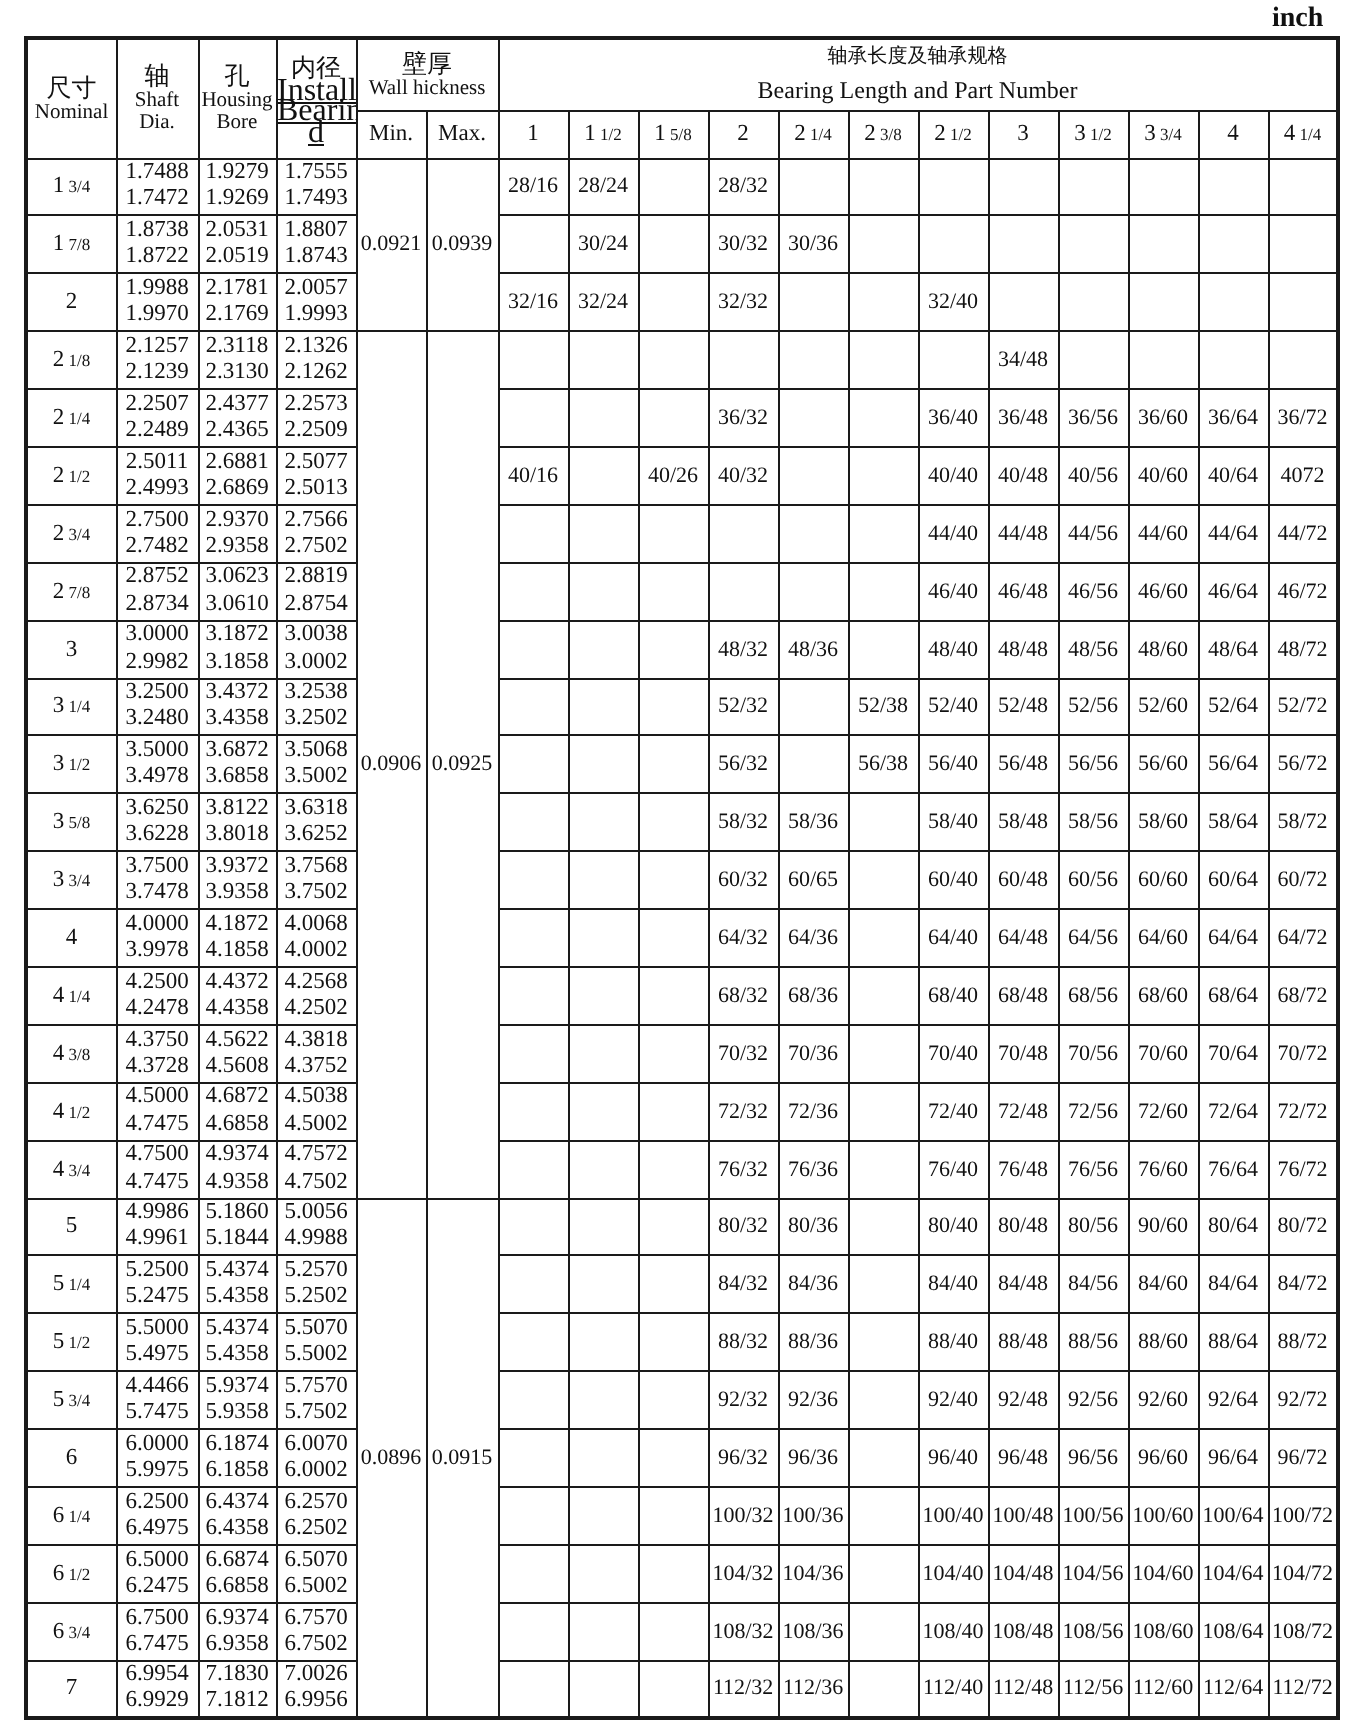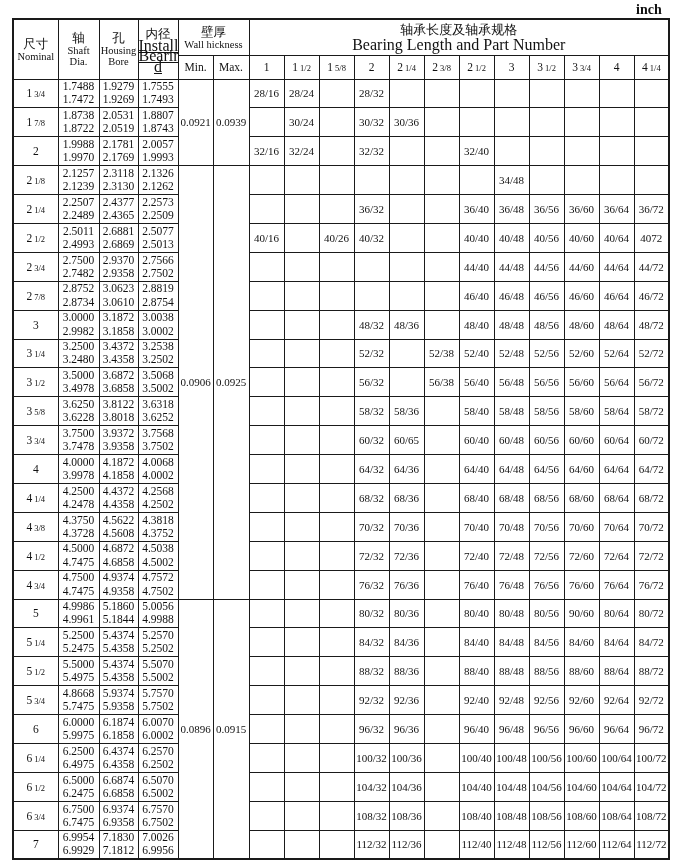--- a/index.html
+++ b/index.html
@@ -13,22 +13,22 @@
                border:2px solid #1a1a1a; }
   th, td { border:1px solid #1a1a1a; padding:0; margin:0; text-align:center;
            vertical-align:middle; font-weight:normal; overflow:hidden;
            white-space:nowrap; }
 
   thead tr.group-row { height:36px; }
   thead tr.sub-row { height:24px; }
   .zh  { font-size:12.5px; line-height:14px; }
   .en  { font-size:10.5px; line-height:11.5px; }
   .en-sm { font-size:16px; line-height:10.5px;text-decoration:underline; }
-  .grp-zh { font-size:13px; line-height:16px; }
-  .grp-en { font-size:16px; line-height:14px; }
+  .grp-zh { font-size:10px; line-height:16px;font-family:Liberation Mono, monospace; }
+  .grp-en { font-size:12px; line-height:14px; }
   .minmax { font-size:11.5px; }
   .len-h { font-size:11.5px; }
 
   tbody tr { height:28.9px;font-family:Liberation Serif, serif; }
   td.nom  { font-size:11.5px; }
   .frac   { font-size:8.5px; }
   td.pair div { font-size:11.5px; line-height:13.2px; }
   td.wall { font-size:11px; }
   td.pn   { font-size:11px; }
 </style>
@@ -677,21 +677,21 @@
           <td class="pn">88/40</td>
           <td class="pn">88/48</td>
           <td class="pn">88/56</td>
           <td class="pn">88/60</td>
           <td class="pn">88/64</td>
           <td class="pn">88/72</td>
         </tr>
         <tr>
           <td class="nom">5<span class="frac">&nbsp;3/4</span></td>
           <td class="pair">
-            <div>4.8668</div>
+            <div>4.4466</div>
             <div>5.7475</div>
           </td>
           <td class="pair">
             <div>5.9374</div>
             <div>5.9358</div>
           </td>
           <td class="pair">
             <div>5.7570</div>
             <div>5.7502</div>
           </td>

